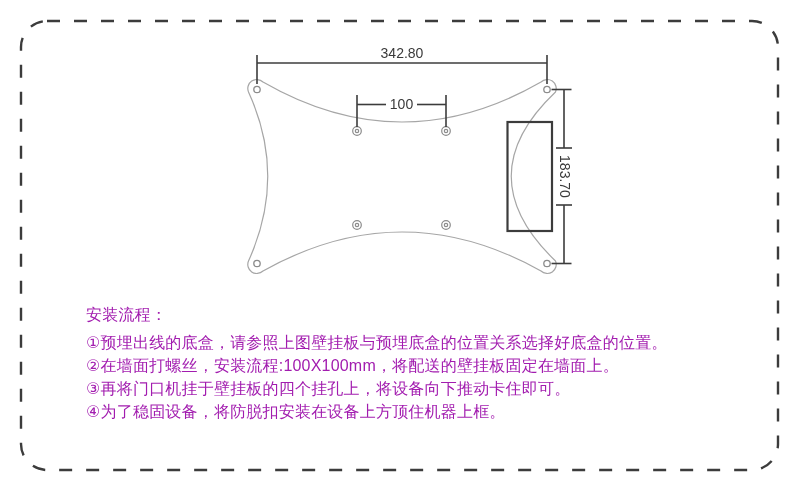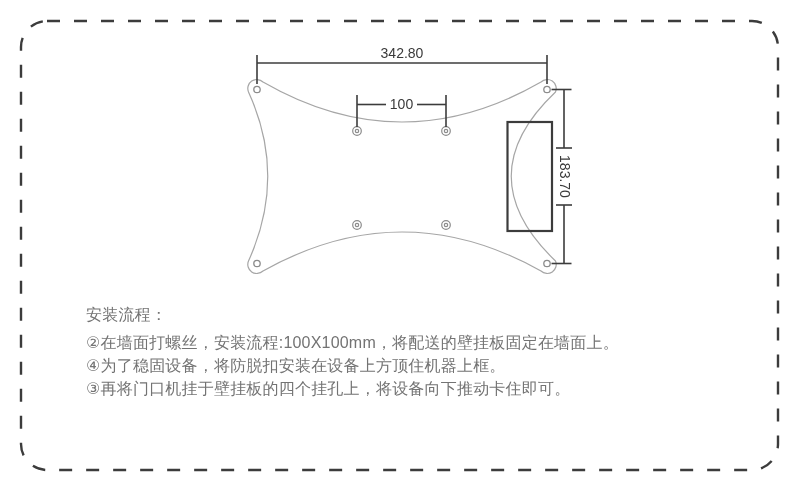--- a/index.html
+++ b/index.html
@@ -6,21 +6,21 @@
   body{
     width:800px;height:492px;
     background:#ffffff;
     font-family:"Liberation Sans","DejaVu Sans",sans-serif;
     position:relative;overflow:hidden;
   }
   .page{position:absolute;inset:0;width:800px;height:392px;}
   svg.drawing{position:absolute;left:0;top:0;}
   .instructions{
     position:absolute;left:86px;top:304px;width:680px;
-    color:#737373;font-size:16px;
+    color:#a21caf;font-size:16px;
     letter-spacing:0.2px;
   }
   .instr-title{line-height:22px;margin-bottom:5px;}
   .step{line-height:23px;white-space:nowrap;}
   .step.indent{padding-left:11px;}
   text.dim{
     font-family:"Liberation Sans","DejaVu Sans",sans-serif;
     font-size:14px;fill:#3a3a3a;
   }
 </style>
@@ -84,18 +84,19 @@
       <line x1="564" y1="89.5" x2="564" y2="148"></line>
       <line x1="564" y1="205" x2="564" y2="263.5"></line>
       <line x1="556" y1="148" x2="572" y2="148"></line>
       <line x1="556" y1="205" x2="572" y2="205"></line>
     </g>
     <text class="dim" x="564" y="181" text-anchor="middle" transform="rotate(90 564 176.5)">183.70</text>
   </svg>
 
   <div class="instructions">
     <div class="instr-title">安装流程：</div>
+    <div class="step">①预埋出线的底盒，请参照上图壁挂板与预埋底盒的位置关系选择好底盒的位置。</div>
     <div class="step">②在墙面打螺丝，安装流程:100X100mm，将配送的壁挂板固定在墙面上。</div>
+    <div class="step">③再将门口机挂于壁挂板的四个挂孔上，将设备向下推动卡住即可。</div>
     <div class="step">④为了稳固设备，将防脱扣安装在设备上方顶住机器上框。</div>
-    <div class="step">③再将门口机挂于壁挂板的四个挂孔上，将设备向下推动卡住即可。</div>
   </div>
 
 </div>
 
 </body></html>

